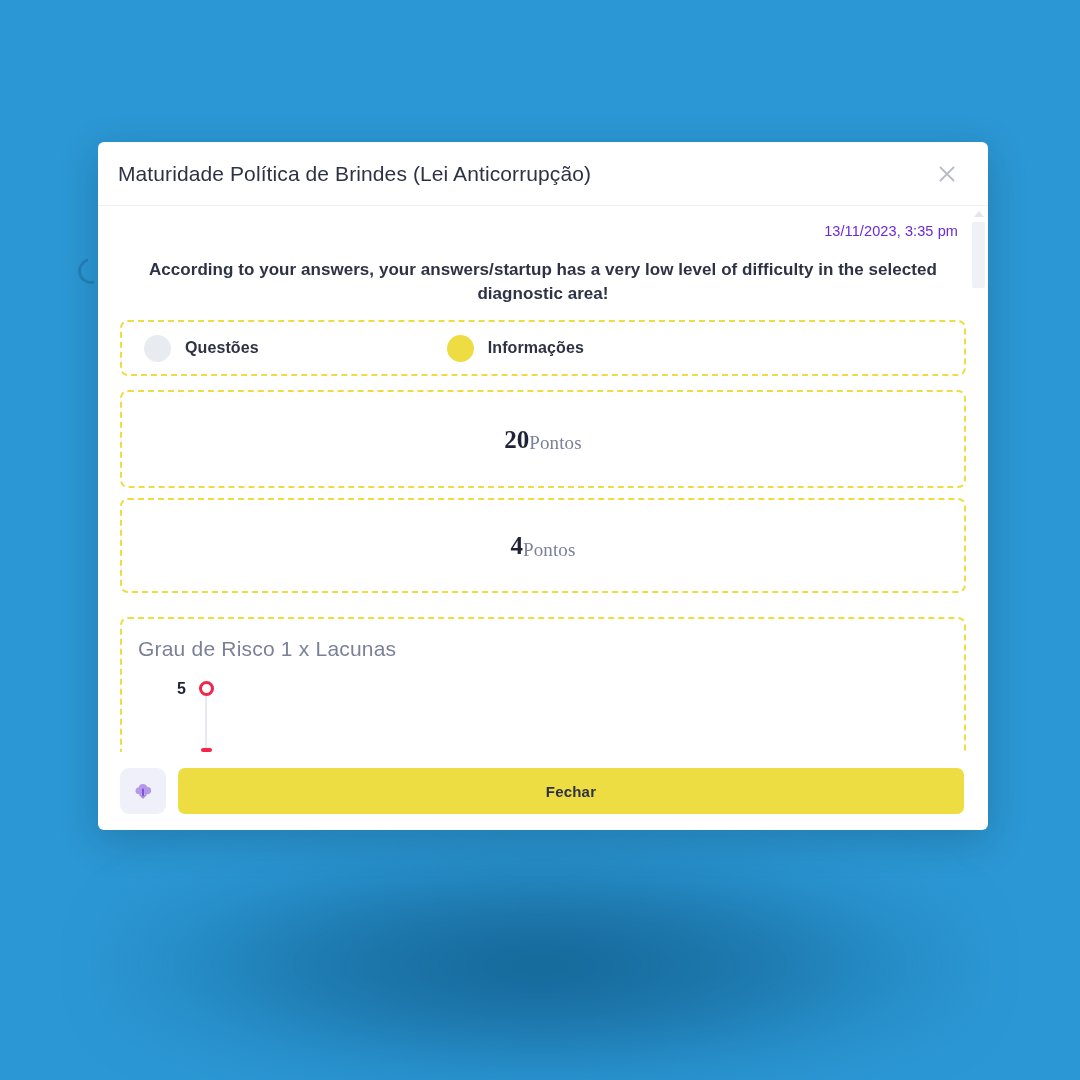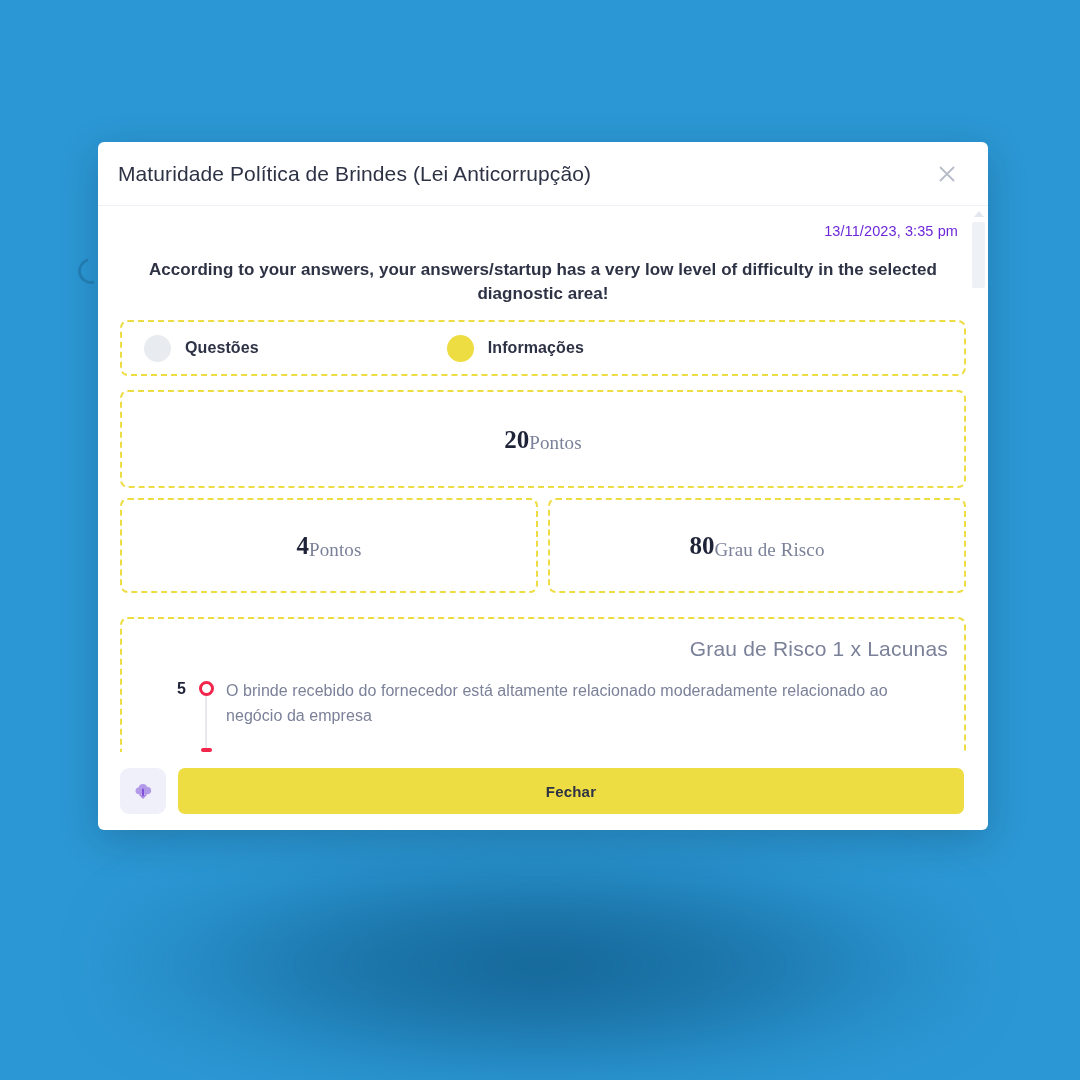--- a/index.html
+++ b/index.html
@@ -197,21 +197,21 @@
     height: 95px;
   }
 
   
   .chart-card {
     padding: 18px 16px 10px 16px;
     height: 145px;
     overflow: hidden;
   }
   .chart-title {
-    text-align: right;
+    text-align: left;
     font-size: 21px;
     color: #7b8199;
     letter-spacing: 0.2px;
     margin-bottom: 18px;
   }
   .chart-row {
     display: flex;
     align-items: flex-start;
     gap: 0;
     padding-left: 26px;
@@ -363,36 +363,31 @@
     <div class="dash-card stat-card stat-wide">
       <div class="stat-value">20</div>
       <div class="stat-label">Pontos</div>
     </div>
 
     <div class="stat-row">
       <div class="dash-card stat-card">
         <div class="stat-value">4</div>
         <div class="stat-label">Pontos</div>
       </div>
-      <div class="dash-card stat-card">
-        <div class="stat-value">80</div>
-        <div class="stat-label">Grau de Risco</div>
-      </div>
     </div>
 
     <div class="dash-card chart-card">
       <div class="chart-title">Grau de Risco 1 x Lacunas</div>
       <div class="chart-row">
         <div class="chart-axis-value">5</div>
         <div class="chart-marker-col">
           <span class="chart-marker"></span>
           <span class="chart-stem"></span>
           <span class="chart-stem-tip"></span>
         </div>
-        <div class="chart-text">O brinde recebido do fornecedor está altamente relacionado moderadamente relacionado ao negócio da empresa</div>
       </div>
     </div>
 
     <div class="scrollbar-track">
       <span class="scrollbar-arrow"></span>
       <span class="scrollbar-thumb"></span>
     </div>
 
   </div>
 

